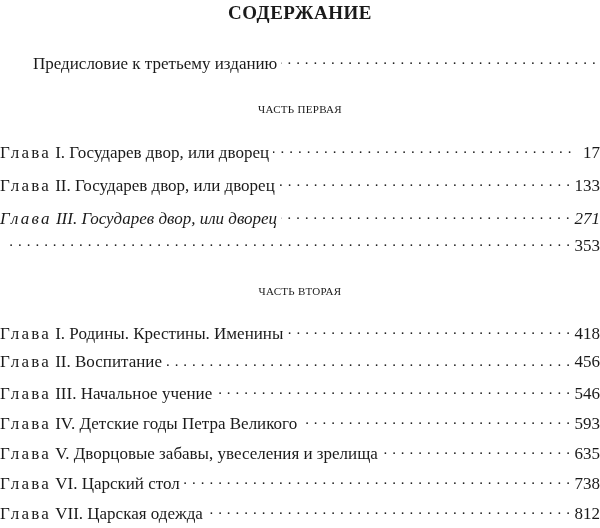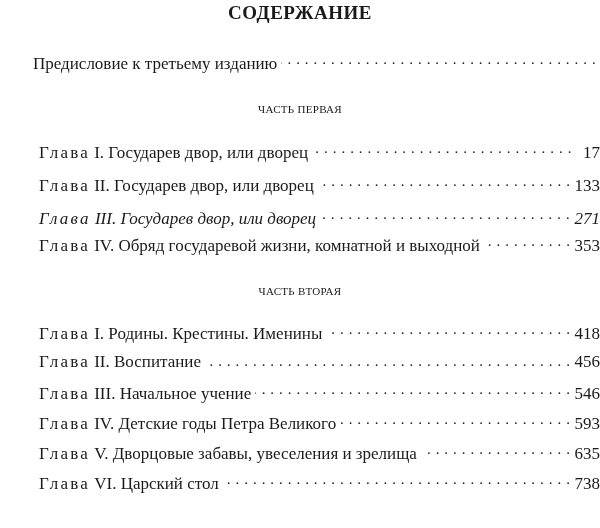--- a/index.html
+++ b/index.html
@@ -48,21 +48,20 @@
       display: flex;
       align-items: baseline;
       font-size: 17px;
       white-space: nowrap;
     }
     .row .label {
       flex: 0 0 auto;
     }
     .row .glava {
       letter-spacing: 2.2px;
-      padding-left: 39px;
     }
     .row .dots {
       flex: 1 1 auto;
       overflow: hidden;
       margin: 0 4px;
       position: relative;
       height: 18px;
     }
     .row .dots::before {
       content: ". . . . . . . . . . . . . . . . . . . . . . . . . . . . . . . . . . . . . . . . . . . . . . . . . . . . . . . . . . . . . . . . . . . . . . . . . . . . . . . . . . . . . . . . . . . . . . . . . . . .";
@@ -106,21 +105,20 @@
     <span class="page-num">133</span>
   </div>
 
   <div class="row" style="top:206px;font-style:italic;">
     <span class="label"><span class="glava">Глава</span> <span>III. Государев двор, или дворец</span></span>
     <span class="dots"></span>
     <span class="page-num">271</span>
   </div>
 
   <div class="row" style="top:233px;">
-    <span class="label"><span class="glava">Глава</span> <span>IV. Обряд государевой жизни, комнатной и выходной</span></span>
     <span class="dots"></span>
     <span class="page-num">353</span>
   </div>
 
   <div class="part-heading" style="top:285px;text-align:center;">ЧАСТЬ ВТОРАЯ</div>
 
   <div class="row" style="top:321px;">
     <span class="label"><span class="glava">Глава</span> <span>I. Родины. Крестины. Именины</span></span>
     <span class="dots"></span>
     <span class="page-num">418</span>
@@ -149,14 +147,19 @@
     <span class="dots"></span>
     <span class="page-num">635</span>
   </div>
 
   <div class="row" style="top:471px;">
     <span class="label"><span class="glava">Глава</span> <span>VI. Царский стол</span></span>
     <span class="dots"></span>
     <span class="page-num">738</span>
   </div>
 
+  <div class="row" style="top:501px;">
+    <span class="label"><span class="glava">Глава</span> <span>VII. Царская одежда</span></span>
+    <span class="dots"></span>
+    <span class="page-num">812</span>
+  </div>
 
 </div>
 
 </body></html>

